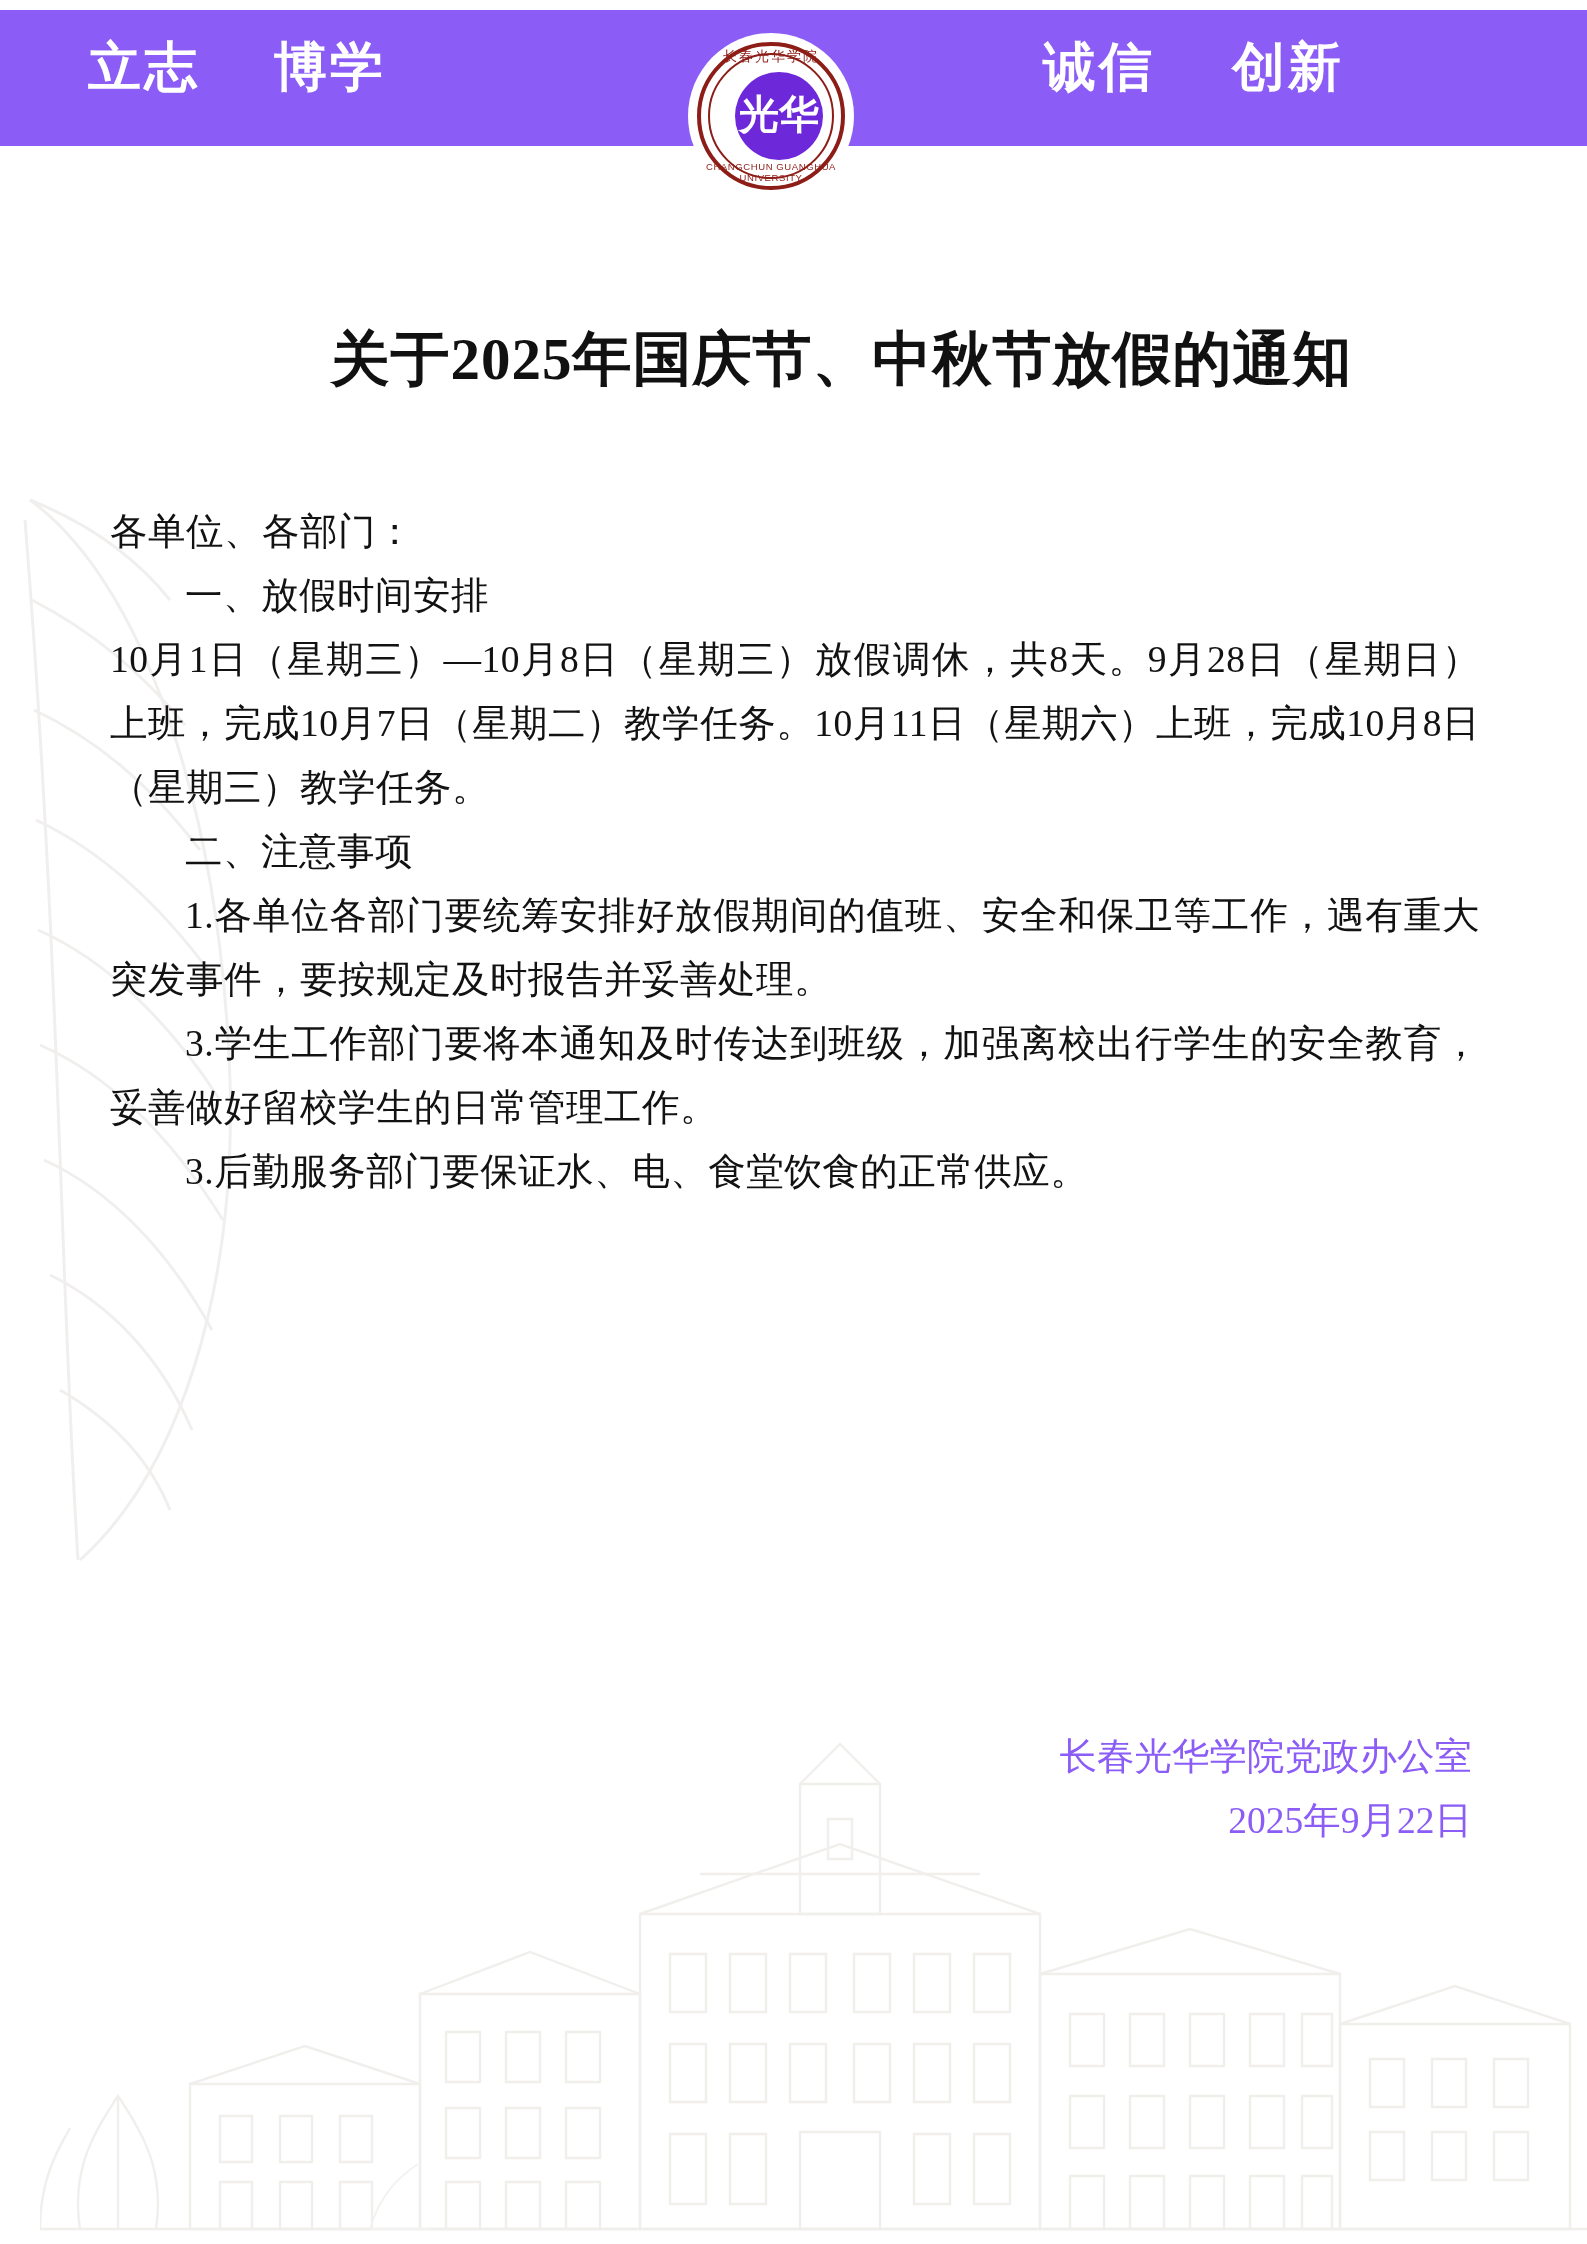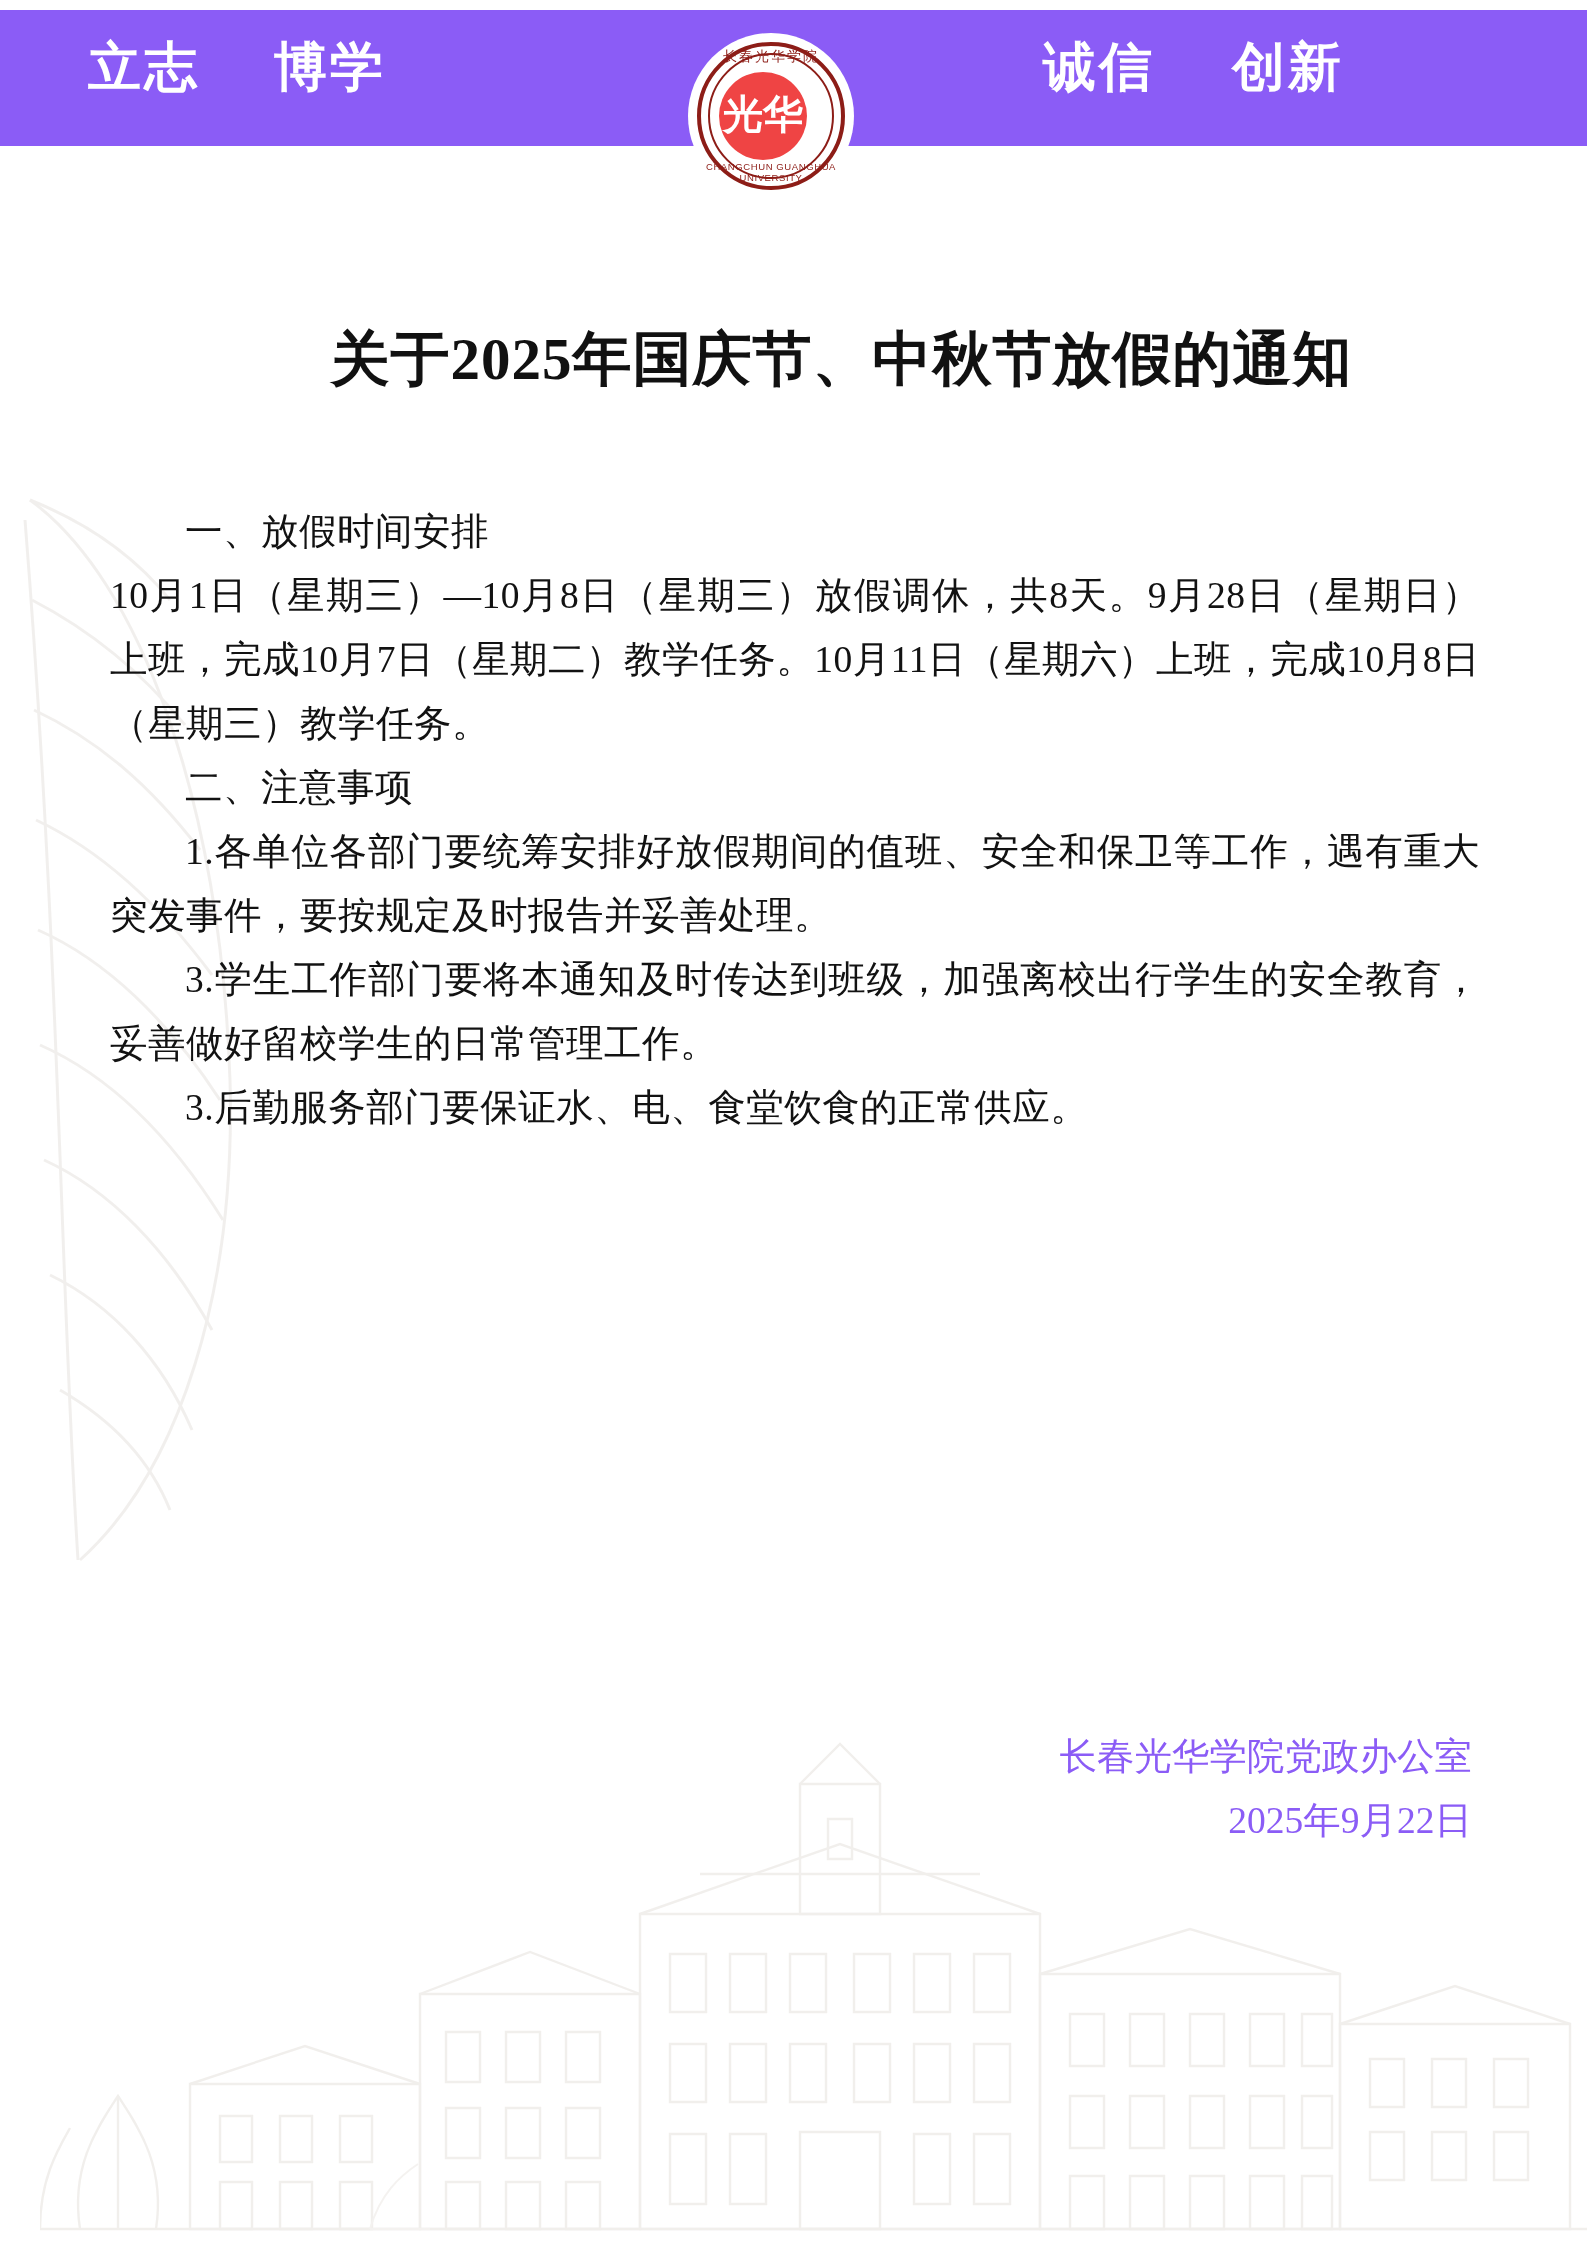--- a/index.html
+++ b/index.html
@@ -78,24 +78,24 @@
   .crest-ring2 {
     position: absolute;
     left: 17px; top: 17px;
     width: 126px; height: 126px;
     border-radius: 50%;
     border: 2px solid #8d1d17;
     box-sizing: border-box;
   }
   .crest-inner {
     position: absolute;
-    left: 28px; top: 36px;
+    left: 44px; top: 36px;
     width: 88px; height: 88px;
     border-radius: 50%;
-    background: #ef4444;
+    background: #6d28d9;
   }
   .crest-sym {
     position: absolute;
     left: 0; top: 50%;
     transform: translateY(-52%);
     width: 88px;
     text-align: center;
     color: #ffffff;
     font-size: 40px;
     font-family: "Liberation Sans", "DejaVu Sans", sans-serif;
@@ -222,20 +222,21 @@
     <path d="M24 700 C 90 730, 148 790, 192 870"></path>
     <path d="M30 815 C 92 845, 142 900, 172 970"></path>
     <path d="M40 930 C 92 960, 130 1000, 150 1050"></path>
     <path d="M5 60 C 40 500, 40 820, 58 1100"></path>
   </g>
 </svg>
 
 <div class="doc-title">关于2025年国庆节、中秋节放假的通知</div>
 
 <div class="doc-body">
+  <p class="p">各单位、各部门：</p>
   <p class="p p-indent">一、放假时间安排</p>
   <p class="p">10月1日（星期三）—10月8日（星期三）放假调休，共8天。9月28日（星期日）上班，完成10月7日（星期二）教学任务。10月11日（星期六）上班，完成10月8日（星期三）教学任务。</p>
   <p class="p p-indent">二、注意事项</p>
   <p class="p p-indent">1.各单位各部门要统筹安排好放假期间的值班、安全和保卫等工作，遇有重大突发事件，要按规定及时报告并妥善处理。</p>
   <p class="p p-indent">3.学生工作部门要将本通知及时传达到班级，加强离校出行学生的安全教育，妥善做好留校学生的日常管理工作。</p>
   <p class="p p-indent">3.后勤服务部门要保证水、电、食堂饮食的正常供应。</p>
 </div>
 
 <div class="sign-block">
   <p class="sign-line">长春光华学院党政办公室</p>

